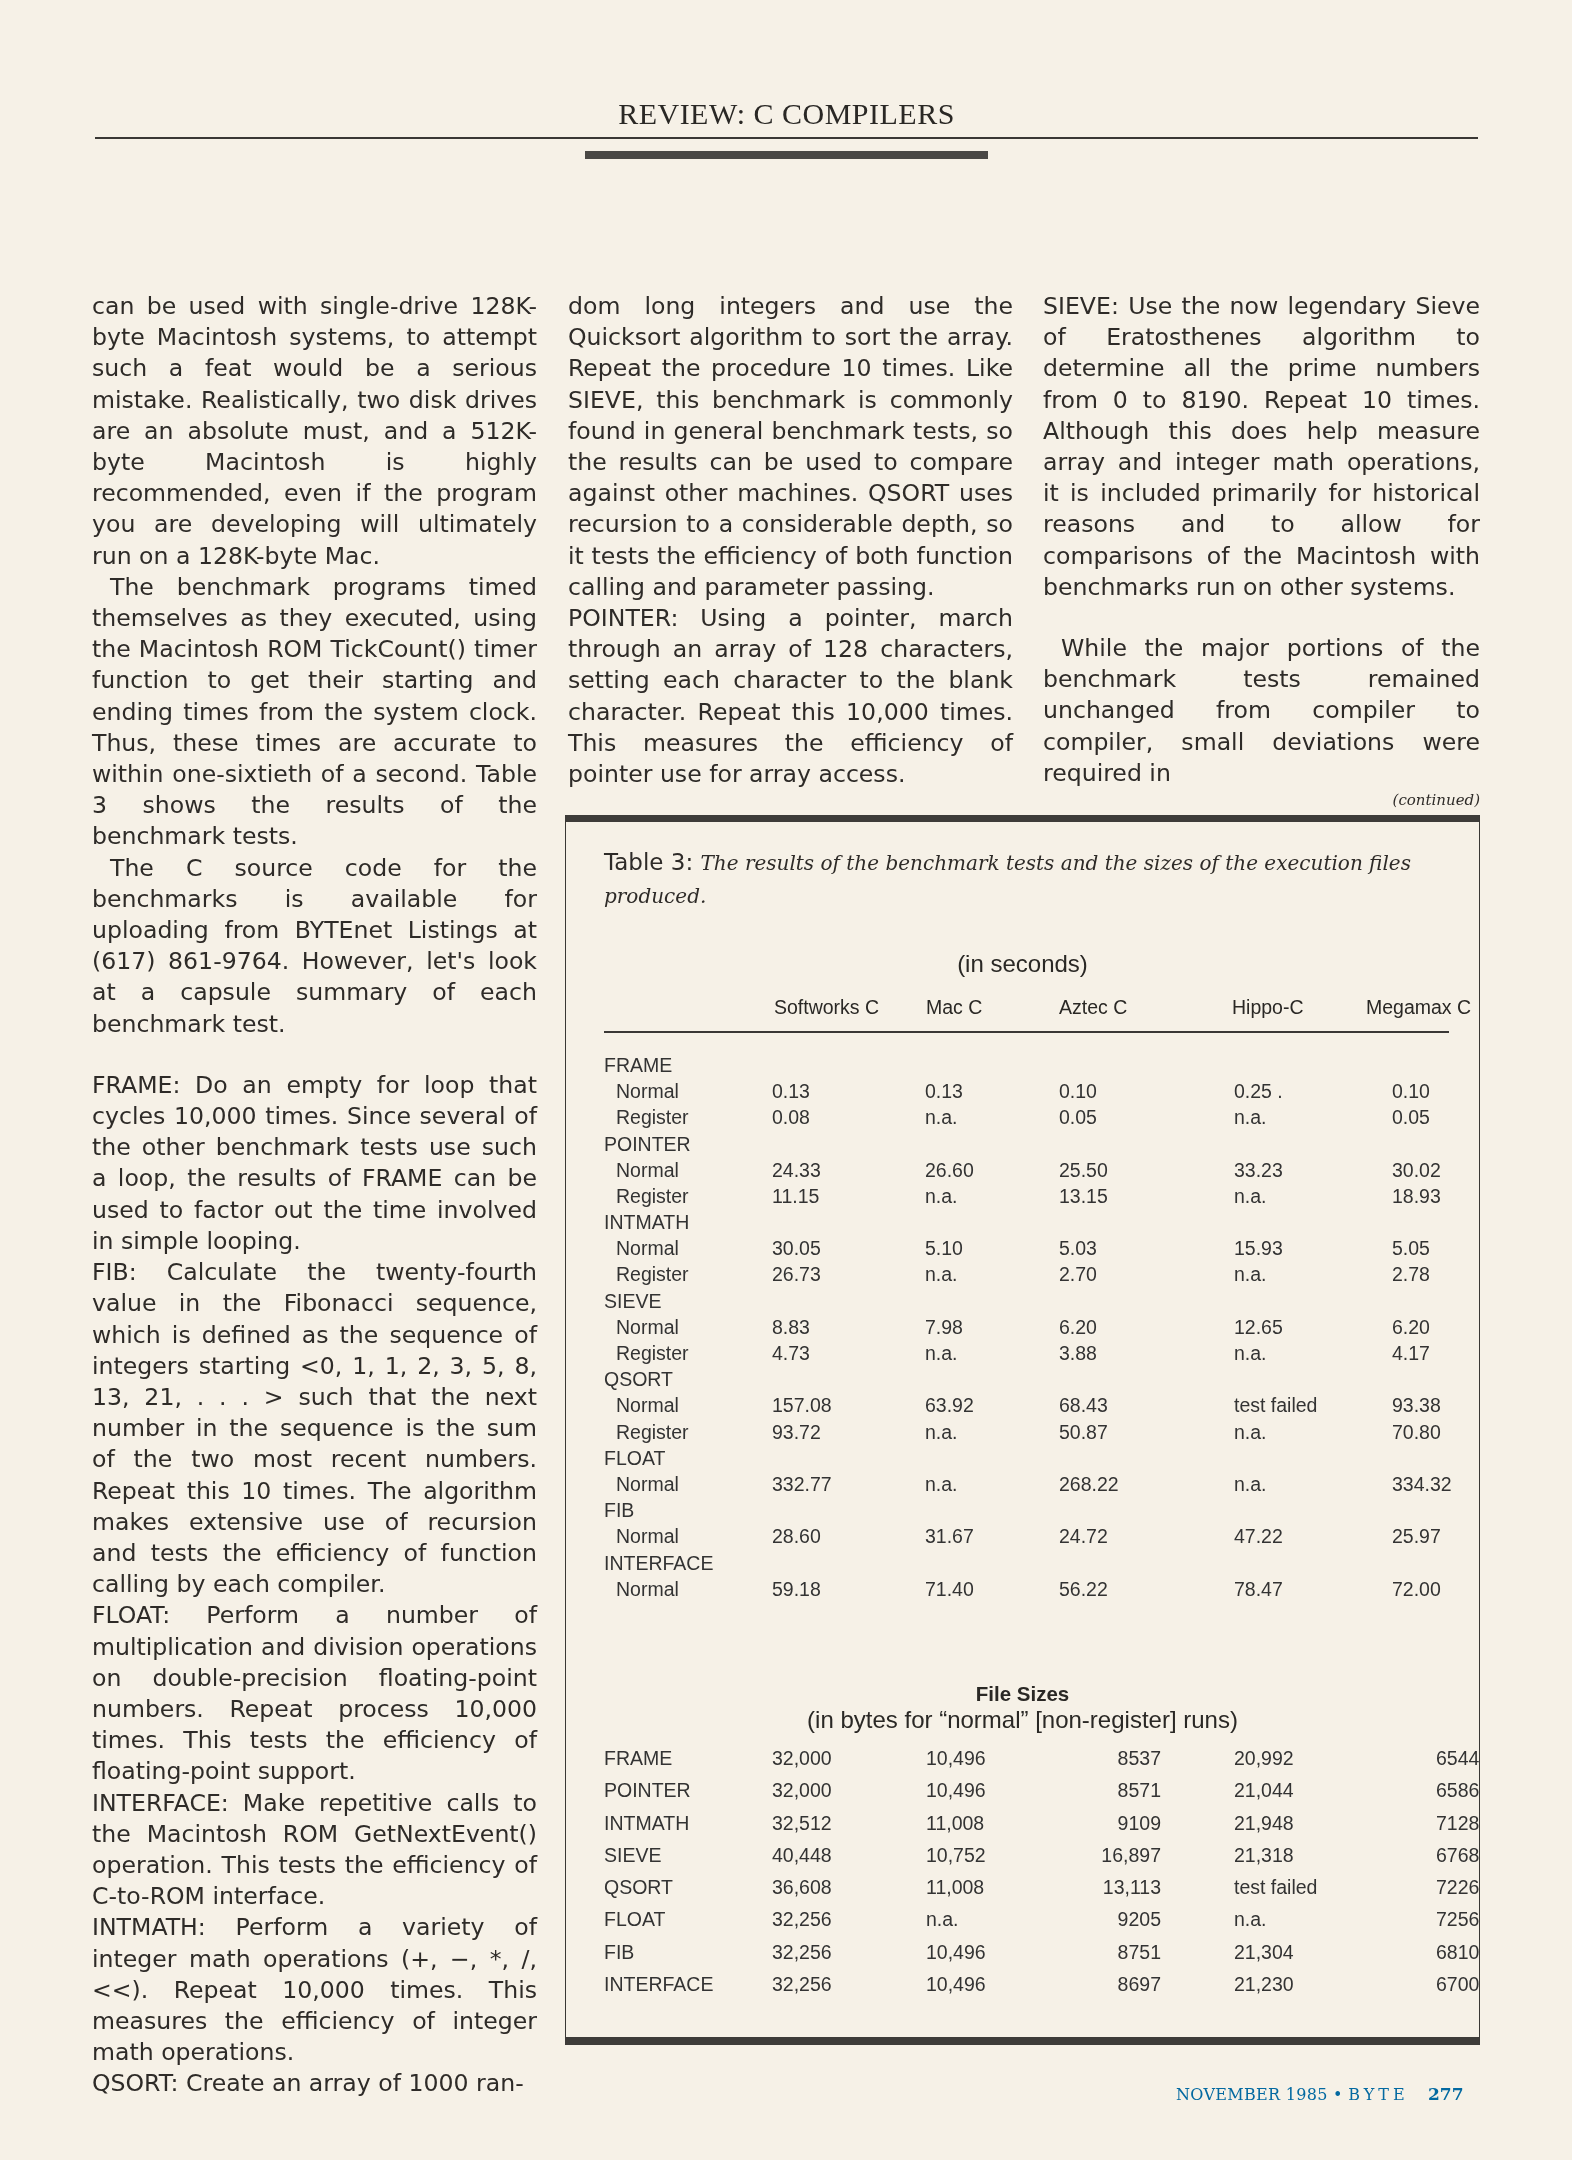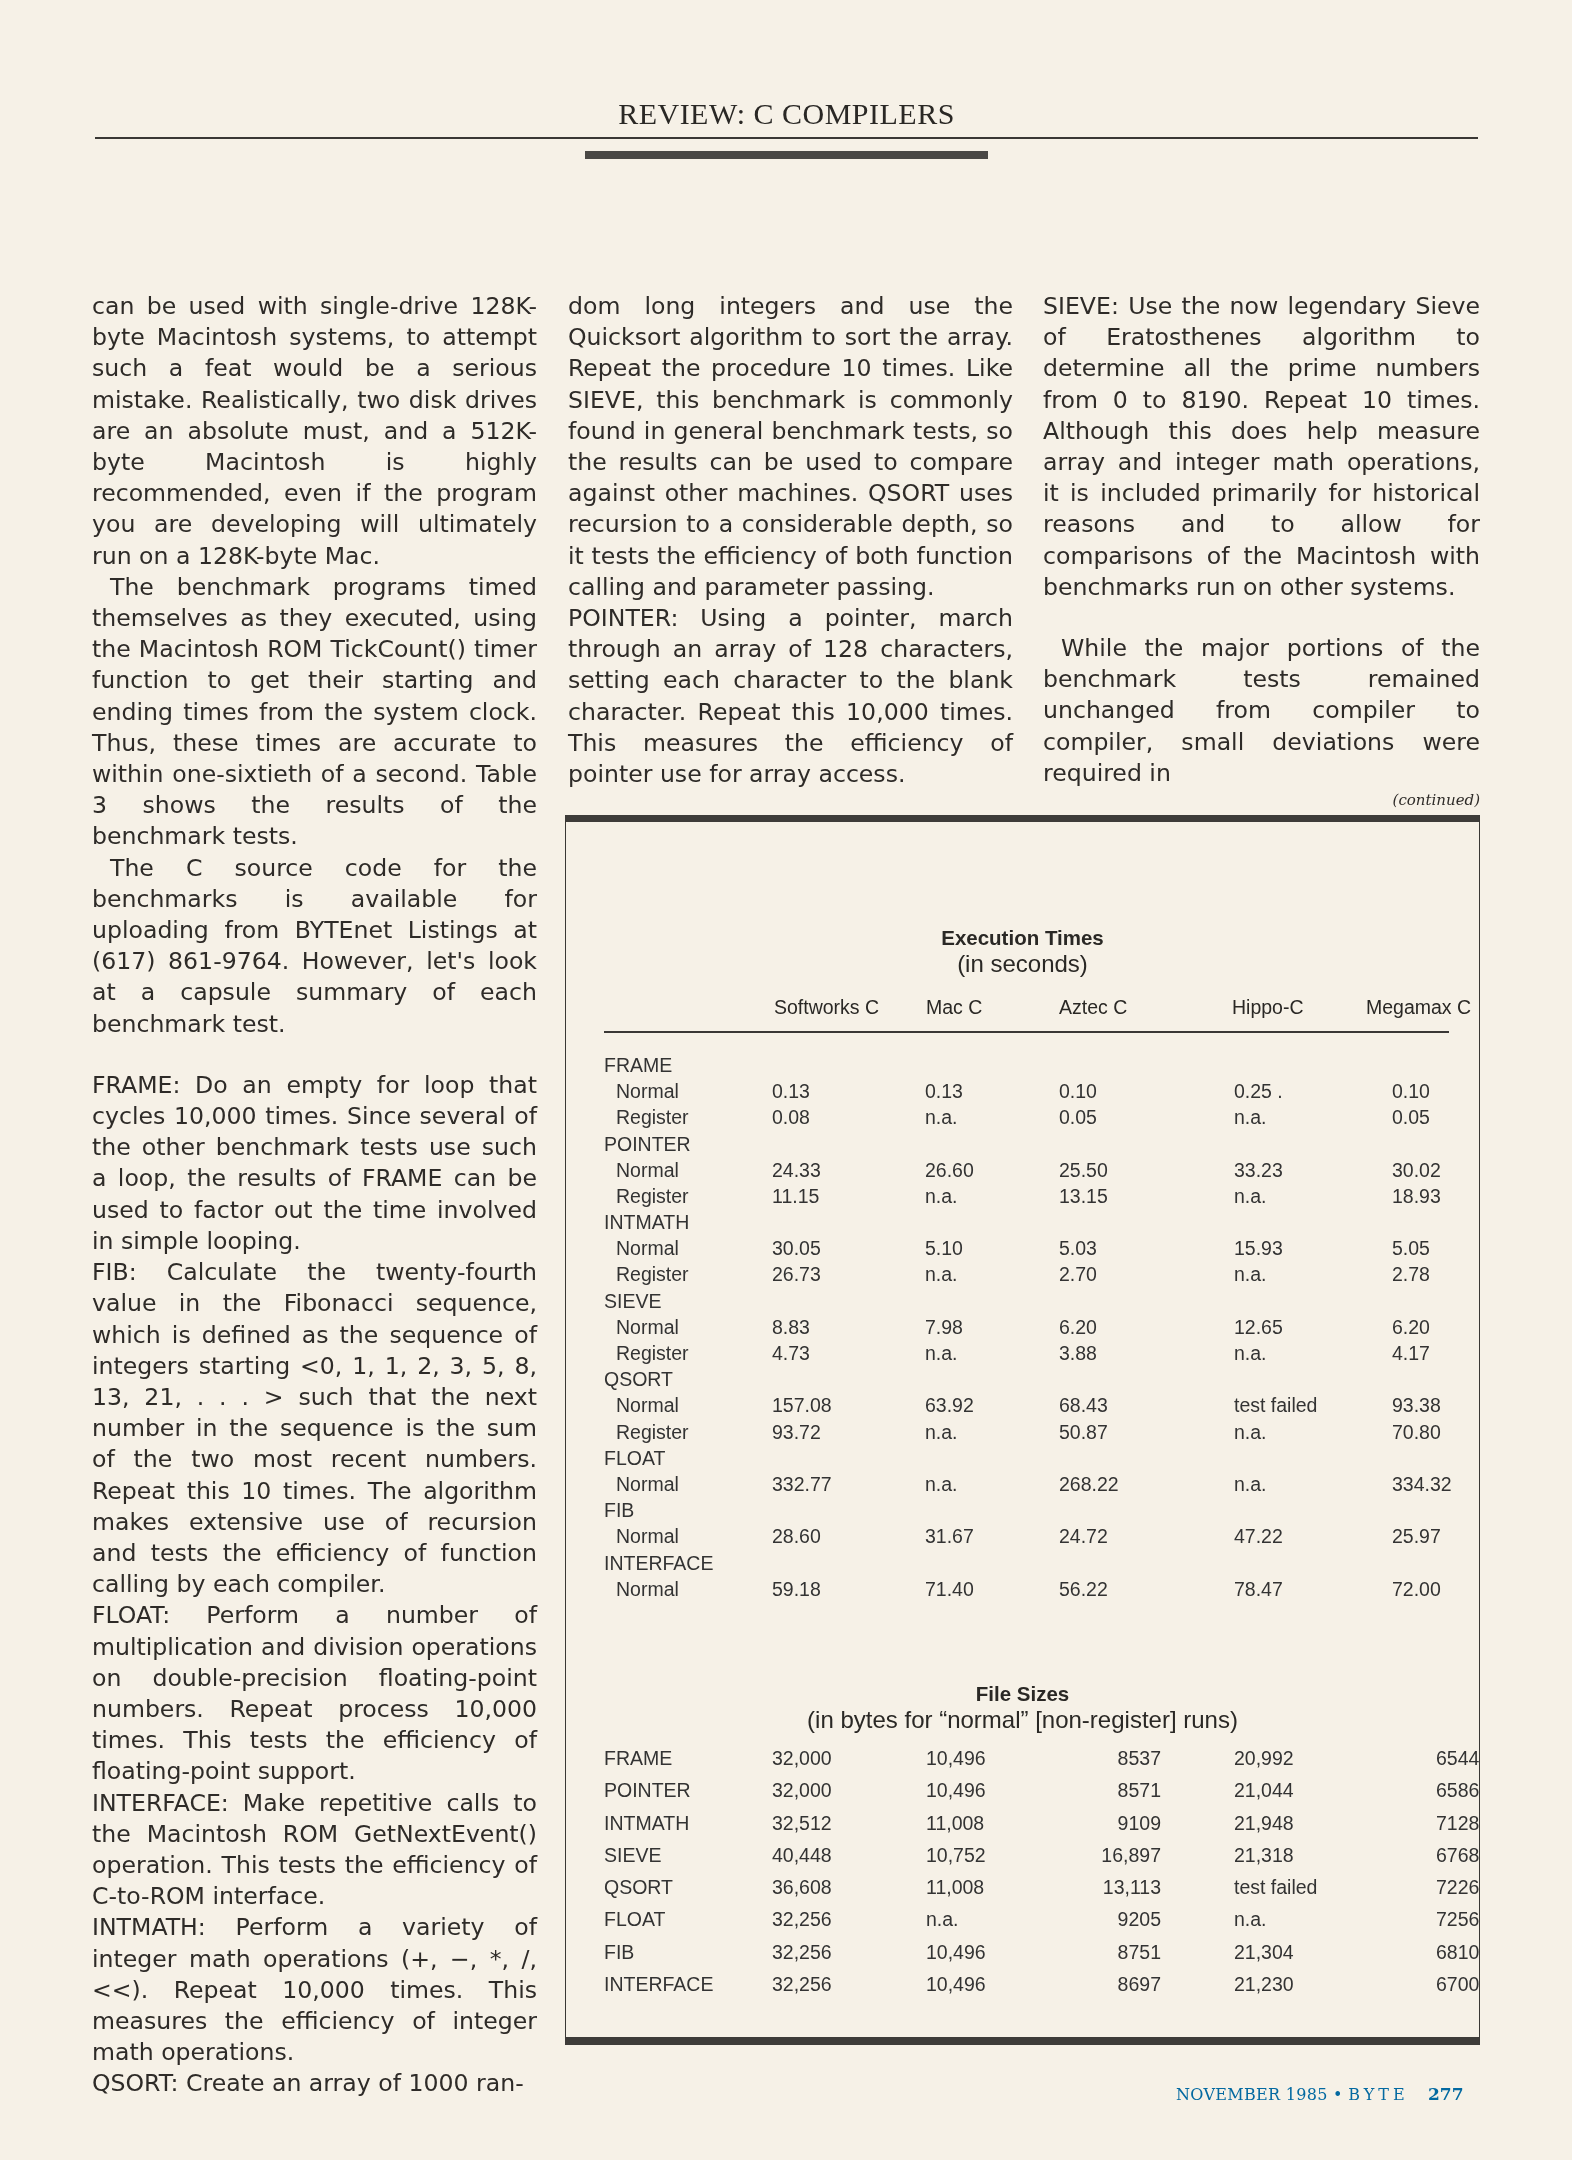--- a/index.html
+++ b/index.html
@@ -136,22 +136,25 @@
 </div>
 
 <div class="col" id="col3">
   <p>SIEVE: Use the now legendary Sieve of Eratosthenes algorithm to determine all the prime numbers from 0 to 8190. Repeat 10 times. Although this does help measure array and integer math operations, it is included primarily for historical reasons and to allow for comparisons of the Macintosh with benchmarks run on other systems.</p>
   <div class="gap"></div>
   <p class="indent">While the major portions of the benchmark tests remained unchanged from compiler to compiler, small deviations were required in</p>
   <div class="continued">(continued)</div>
 </div>
 
 <div class="table-box">
-
-  <div class="sec-title" style="top:104px;">Execution Times</div>
+  <div class="table-caption">
+    <span class="cap-label">Table 3:</span>
+    <span class="cap-text">The results of the benchmark tests and the sizes of the execution files produced.</span>
+  </div>
+
   <div class="sec-sub" style="top:130px;">(in seconds)</div>
 
   <div class="tbl" style="top:170px;">
     <div class="row hdr-row">
       <span class="cell c1">Softworks C</span>
       <span class="cell c2">Mac C</span>
       <span class="cell c3">Aztec C</span>
       <span class="cell c4">Hippo-C</span>
       <span class="cell c5">Megamax C</span>
     </div>

